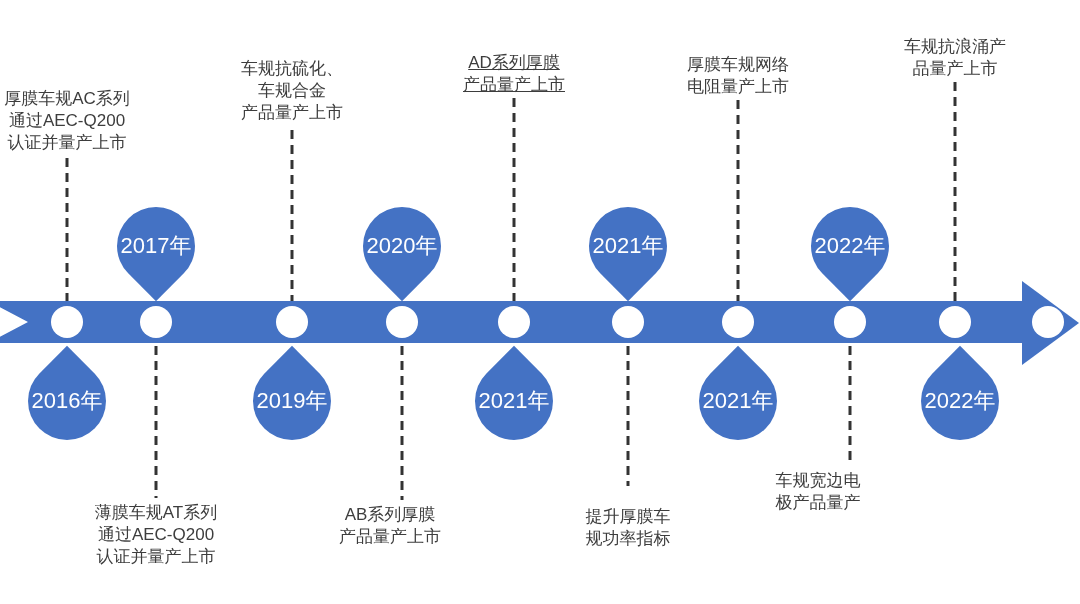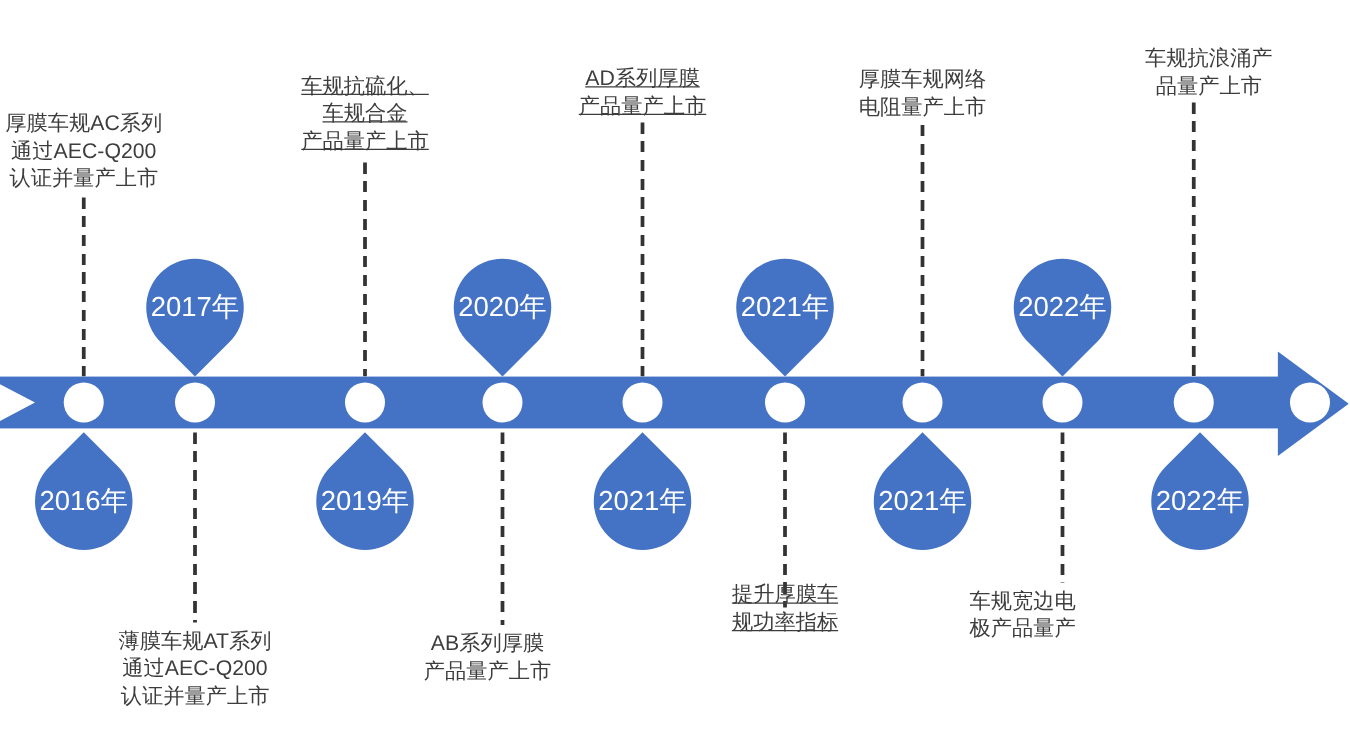--- a/index.html
+++ b/index.html
@@ -107,21 +107,21 @@
     <div class="drop above" style="left:117px; top:207px;">
       <span class="drop-label">2017年</span>
     </div>
     <div class="dash" style="left:156px; top:346px; height:152px;"></div>
     <div class="note" style="left:156px; top:502px;">薄膜车规AT系列
 通过AEC-Q200
 认证并量产上市</div>
   </div>
 
   <div>
-    <div class="note" style="left:292px; top:58px;text-decoration:underline;">车规抗硫化、
+    <div class="note" style="left:292px; top:58px;">车规抗硫化、
 车规合金
 产品量产上市</div>
     <div class="dash" style="left:292px; top:130px; height:171px;"></div>
     <div class="drop below" style="left:253px; top:362px;">
       <span class="drop-label">2019年</span>
     </div>
   </div>
 
   <div>
     <div class="drop above" style="left:363px; top:207px;">
@@ -139,21 +139,21 @@
     <div class="drop below" style="left:475px; top:362px;">
       <span class="drop-label">2021年</span>
     </div>
   </div>
 
   <div>
     <div class="drop above" style="left:589px; top:207px;">
       <span class="drop-label">2021年</span>
     </div>
     <div class="dash" style="left:628px; top:346px; height:140px;"></div>
-    <div class="note" style="left:628px; top:465px;text-decoration:underline;">提升厚膜车
+    <div class="note" style="left:628px; top:506px;">提升厚膜车
 规功率指标</div>
   </div>
 
   <div>
     <div class="note" style="left:738px; top:55px;font-family:Liberation Mono, monospace;">厚膜车规网络
 电阻量产上市</div>
     <div class="dash" style="left:738px; top:100px; height:201px;"></div>
     <div class="drop below" style="left:699px; top:362px;">
       <span class="drop-label">2021年</span>
     </div>
@@ -162,21 +162,21 @@
   <div>
     <div class="drop above" style="left:811px; top:207px;">
       <span class="drop-label">2022年</span>
     </div>
     <div class="dash" style="left:850px; top:346px; height:120px;"></div>
     <div class="note" style="left:818px; top:470px;">车规宽边电
 极产品量产</div>
   </div>
 
   <div>
-    <div class="note" style="left:955px; top:36px;margin-left:12px;">车规抗浪涌产
+    <div class="note" style="left:955px; top:36px;">车规抗浪涌产
 品量产上市</div>
     <div class="dash" style="left:955px; top:82px; height:219px;"></div>
     <div class="drop below" style="left:921px; top:362px;">
       <span class="drop-label">2022年</span>
     </div>
   </div>
 
 </div>
 
 </body></html>

